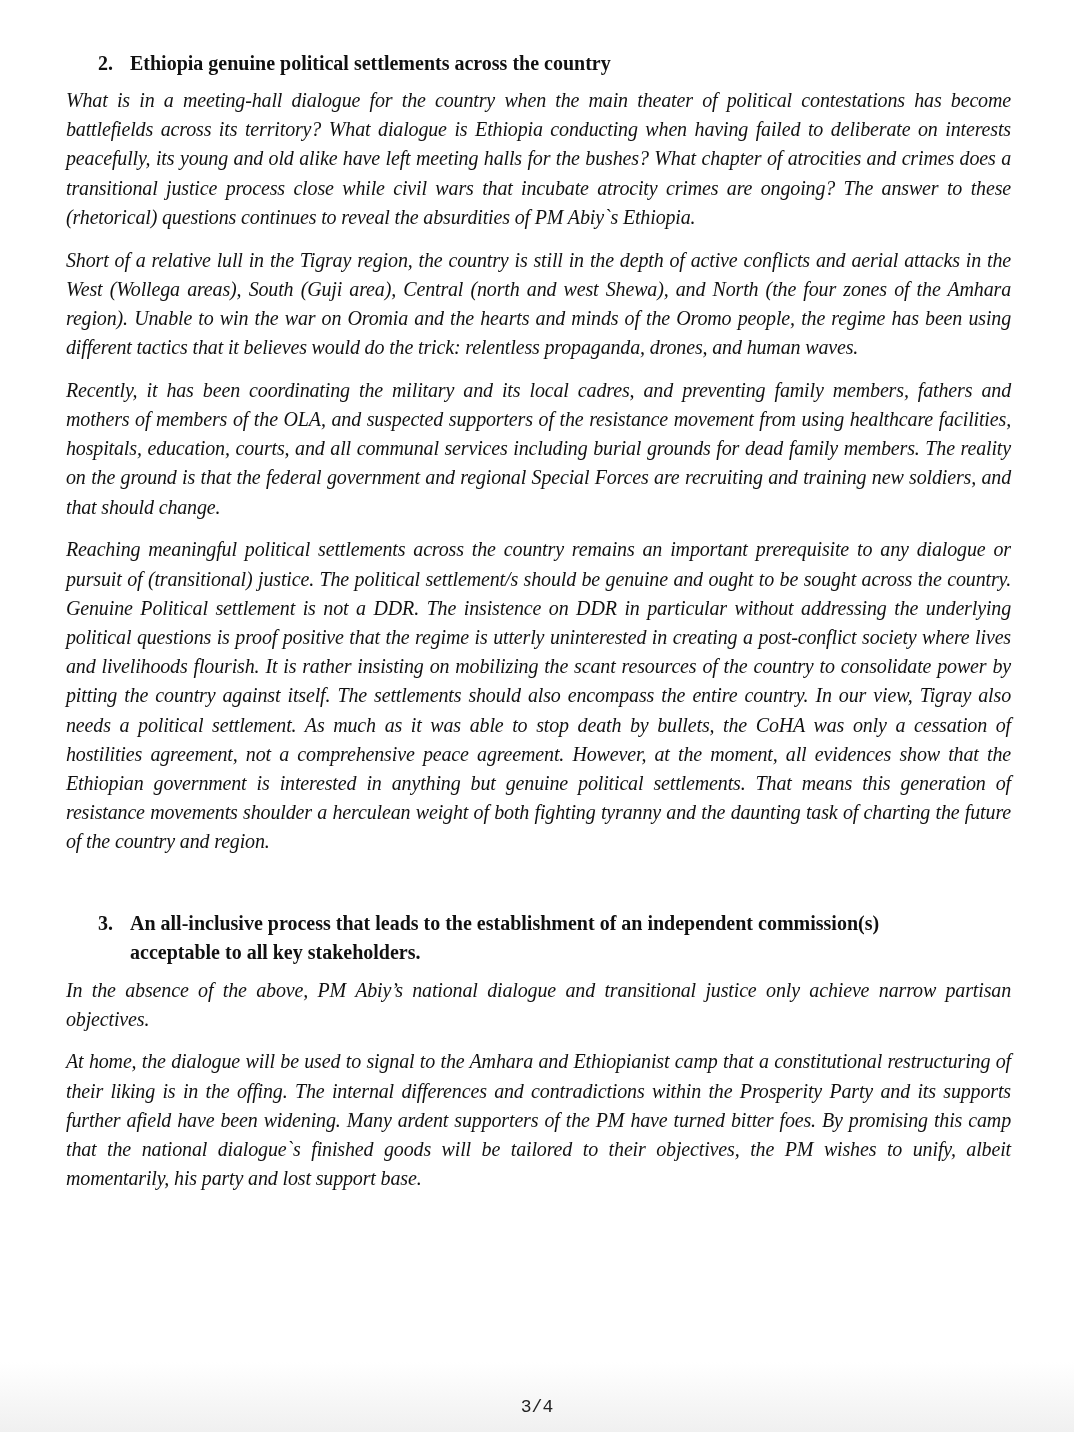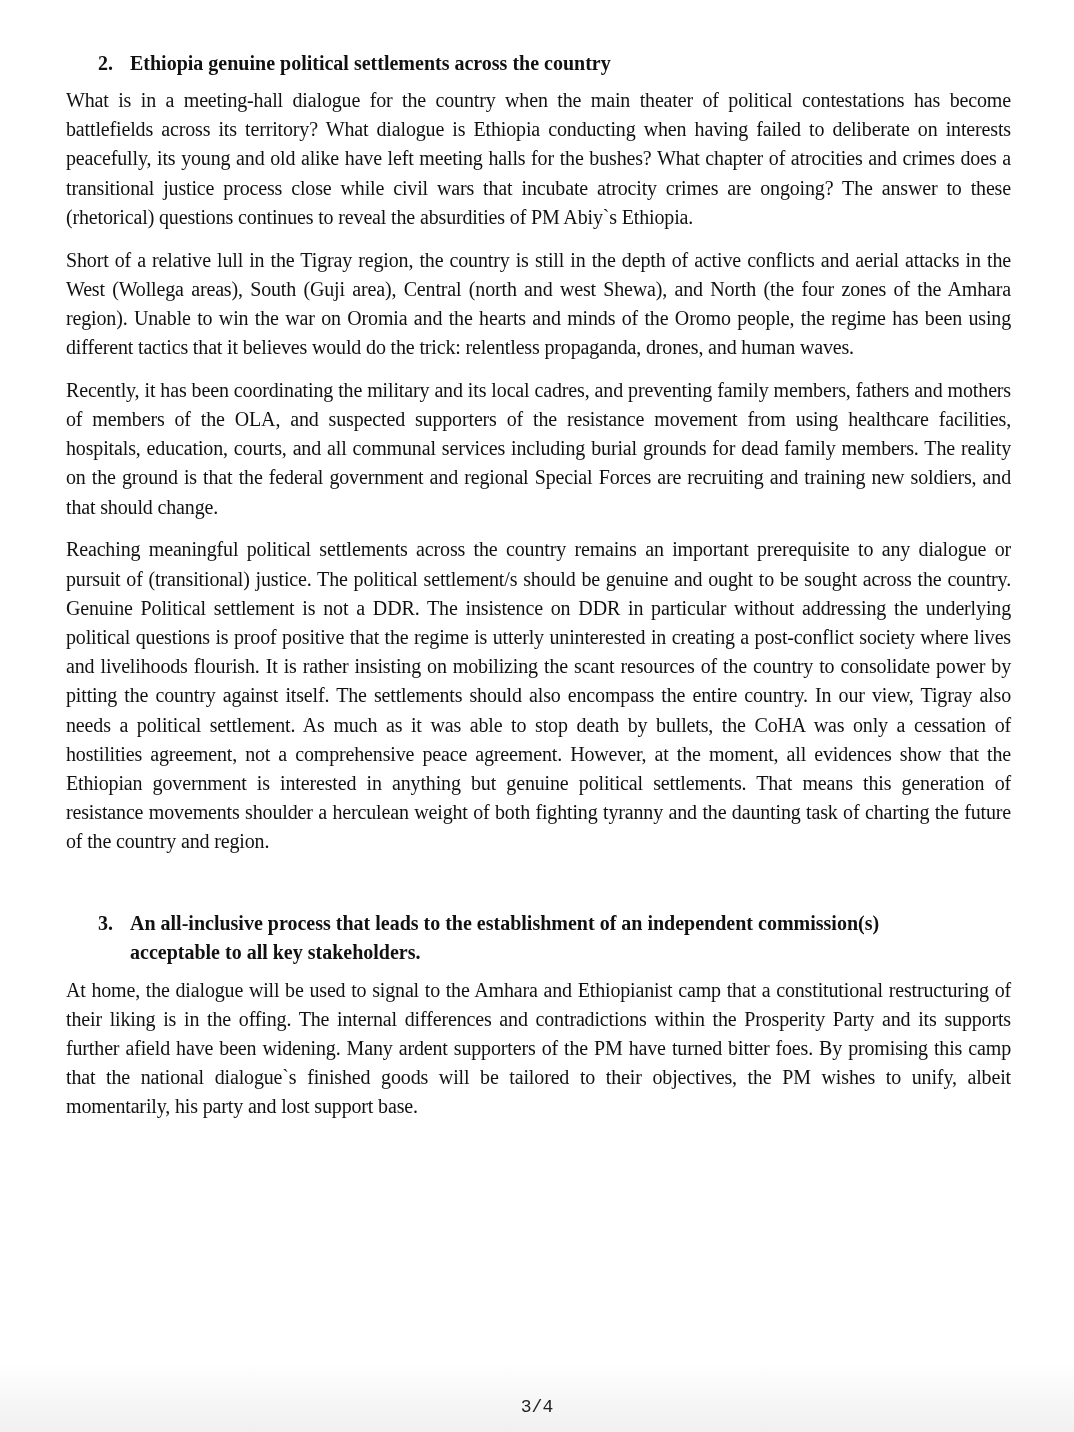--- a/index.html
+++ b/index.html
@@ -49,20 +49,21 @@
   }
   .heading .title {
     flex: 1;
   }
   p.para {
     margin: 0 0 13.5px 0;
     font-size: 20px;
     line-height: 29.2px;
     text-align: justify;
     letter-spacing: -0.15px;
+    font-style: italic;
   }
   .h2-wrap { margin-bottom: 8px; }
   .h3-wrap { margin-top: 52px; margin-bottom: 9px; width: 820px; }
   .page-number {
     position: absolute;
     left: 0; right: 0;
     top: 1397px;
     text-align: center;
     font-size: 18px;
     font-family: Liberation Mono, monospace;
@@ -83,18 +84,19 @@
     <p class="para">What is in a meeting-hall dialogue for the country when the main theater of political contestations has become battlefields across its territory? What dialogue is Ethiopia conducting when having failed to deliberate on interests peacefully, its young and old alike have left meeting halls for the bushes?  What chapter of atrocities and crimes does a transitional justice process close while civil wars that incubate atrocity crimes are ongoing? The answer to these (rhetorical) questions continues to reveal the absurdities of PM Abiy`s Ethiopia.</p>
     <p class="para">Short of a relative lull in the Tigray region, the country is still in the depth of active conflicts and aerial attacks in the West (Wollega areas), South (Guji area), Central (north and west Shewa), and North (the four zones of the Amhara region). Unable to win the war on Oromia and the hearts and minds of the Oromo people, the regime has been using different tactics that it believes would do the trick: relentless propaganda, drones, and human waves.</p>
     <p class="para">Recently, it has been coordinating the military and its local cadres, and preventing family members, fathers and mothers of members of the OLA, and suspected supporters of the resistance movement from using healthcare facilities, hospitals, education, courts, and all communal services including burial grounds for dead family members. The reality on the ground is that the federal government and regional Special Forces are recruiting and training new soldiers, and that should change.</p>
     <p class="para">Reaching meaningful political settlements across the country remains an important prerequisite to any dialogue or pursuit of (transitional) justice. The political settlement/s should be genuine and ought to be sought across the country. Genuine Political settlement is not a DDR. The insistence on DDR in particular without addressing the underlying political questions is proof positive that the regime is utterly uninterested in creating a post-conflict society where lives and livelihoods flourish. It is rather insisting on mobilizing the scant resources of the country to consolidate power by pitting the country against itself. The settlements should also encompass the entire country. In our view, Tigray also needs a political settlement. As much as it was able to stop death by bullets, the CoHA was only a cessation of hostilities agreement, not a comprehensive peace agreement. However, at the moment, all evidences show that the Ethiopian government is interested in anything but genuine political settlements. That means this generation of resistance movements shoulder a herculean weight of both fighting tyranny and the daunting task of charting the future of the country and region.</p>
 
     <div class="heading h3-wrap">
       <span class="num">3.</span>
       <span class="title">An all-inclusive process that leads to the establishment of an independent commission(s) acceptable to all key stakeholders.</span>
     </div>
 
+    <p class="para">In the absence of the above, PM Abiy’s national dialogue and transitional justice only achieve narrow partisan objectives.</p>
     <p class="para">At home, the dialogue will be used to signal to the Amhara and Ethiopianist camp that a constitutional restructuring of their liking is in the offing.  The internal differences and contradictions within the Prosperity Party and its supports further afield have been widening. Many ardent supporters of the PM have turned bitter foes. By promising this camp that the national dialogue`s finished goods will be tailored to their objectives, the PM wishes to unify, albeit momentarily, his party and lost support base.</p>
   </div>
 
   <div class="bottom-fade"></div>
   <div class="page-number">3/4</div>
 </div>
 
 </body></html>

